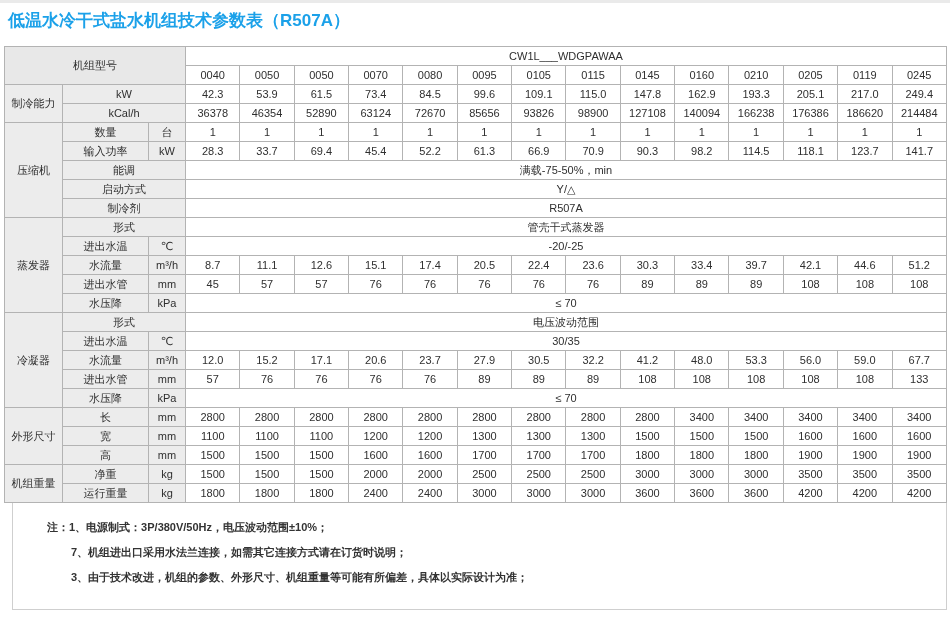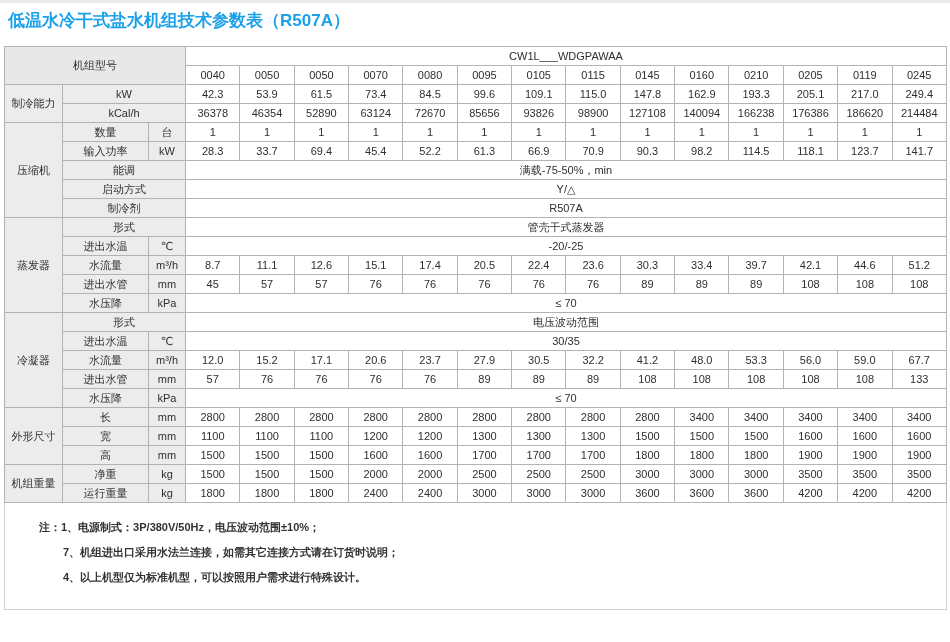--- a/index.html
+++ b/index.html
@@ -22,21 +22,21 @@
   }
   td.hd{background:#ececec;margin-top:36px;}
   td.model-cell{background:#e8e8e8;}
   td.series-cell{height:25px;background:#fff;}
   td.model-num{background:#fff;}
   td.val{background:#fff;}
   td.merged{background:#fff;}
   .notes{
     border:1px solid #cfcfcf;border-top:none;
     min-height:84px;padding:12px 16px 10px 34px;
-    font-size:11px;font-weight:bold;color:#333;
+    font-size:11px;font-weight:bold;color:#333;margin-left:8px;
   }
   .note-line{line-height:25px;padding-left:24px;white-space:nowrap;}
   .note-line.first{padding-left:0;}
   .note-prefix{display:inline;}
 </style>
 </head>
 <body>
 
 <div class="top-strip"></div>
 
@@ -361,15 +361,15 @@
           <td class="val">4200</td>
           <td class="val">4200</td>
           <td class="val">4200</td>
         </tr>
       </tbody>
   </table>
 
   <div class="notes">
       <div class="note-line first"><span class="note-prefix">注：</span>1、电源制式：3P/380V/50Hz，电压波动范围±10%；</div>
       <div class="note-line">7、机组进出口采用水法兰连接，如需其它连接方式请在订货时说明；</div>
-      <div class="note-line">4、以上机型仅为标准机型，可以按照用户需求进行特殊设计。</div>
+      <div class="note-line">3、由于技术改进，机组的参数、外形尺寸、机组重量等可能有所偏差，具体以实际设计为准；</div>
     </div>
 </div>
 
 </body></html>

